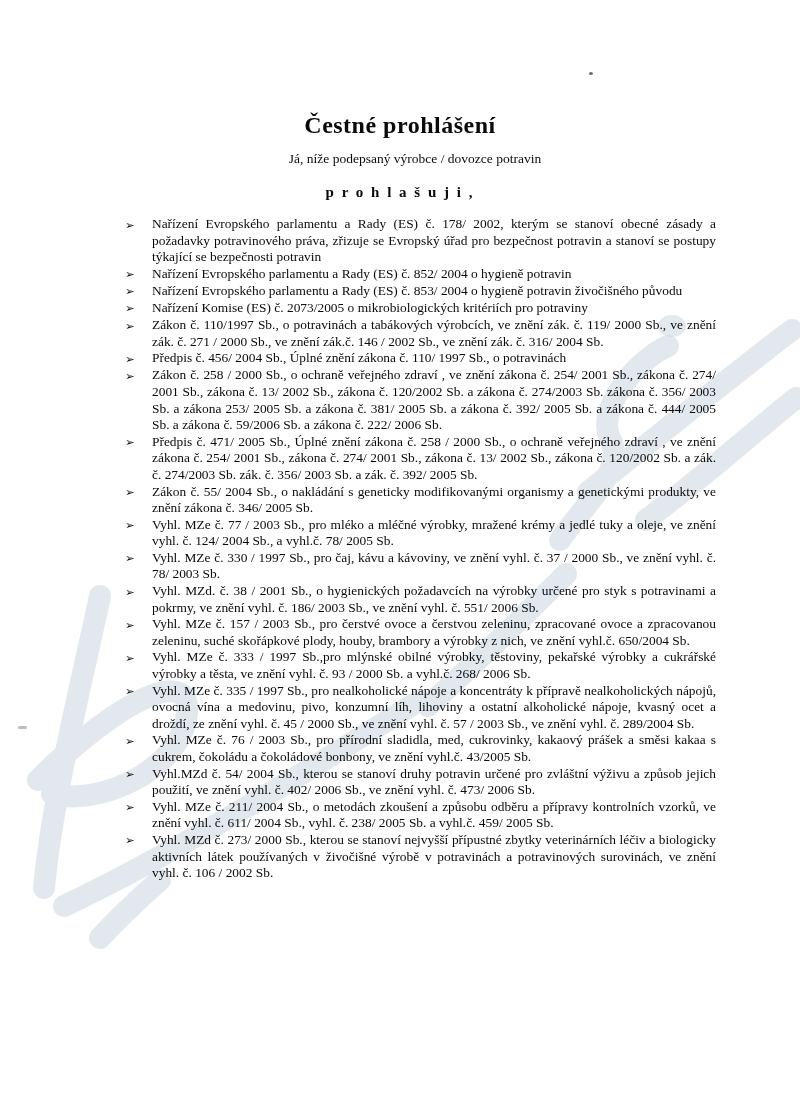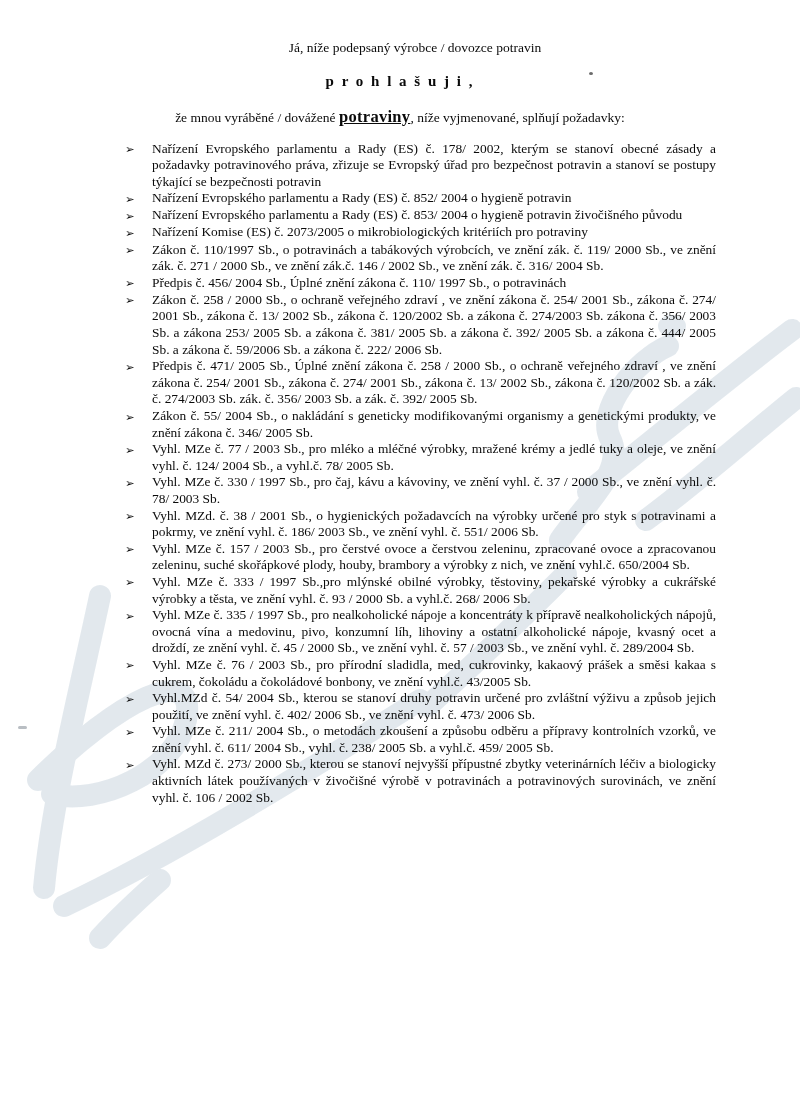--- a/index.html
+++ b/index.html
@@ -39,21 +39,21 @@
   
   .content { position: relative; z-index: 1; }
   .title {
     margin: 112px 0 0 0;
     text-align: center;
     font-size: 24px;
     font-weight: 700;
     letter-spacing: 0.5px;
   }
   .line1 {
-    margin-top: 40px;
+    margin-top: 12px;
     text-align: center;
     font-size: 13.5px;
     padding-left: 30px;
   }
   .prohlasuji {
     margin-top: 17px;
     text-align: center;
     font-size: 15px;
     font-weight: 700;
     letter-spacing: 2px;
@@ -108,26 +108,26 @@
       <path d="M 588 492 C 668 428, 736 372, 792 330"></path>
       <path d="M 646 520 C 700 480, 756 430, 796 398"></path>
     </g>
     <ellipse cx="672" cy="326" rx="14" ry="11" stroke="none" opacity="0.55" fill="#ccd7e0"></ellipse>
   </svg>
 
   <div class="artifact-dot"></div>
   <div class="artifact-dash"></div>
 
   <div class="content">
+    <h1 class="title">Čestné prohlášení</h1>
 
     <p class="line1">Já, níže podepsaný výrobce / dovozce potravin</p>
 
     <p class="prohlasuji">p r o h l a š u j i ,</p>
 
-    <p class="intro"><span>že mnou vyráběné / dovážené </span><span class="big">potraviny</span><span>,  níže vyjmenované, splňují požadavky:</span></p>
 
     <div class="legal-list">
         <div class="li">
           <span class="bullet">➢</span>
           <p class="li-text"><span class="b">Nařízení Evropského parlamentu a Rady (ES) č. 178/ 2002</span><span>, kterým se stanoví obecné zásady a požadavky potravinového práva, zřizuje se Evropský úřad pro bezpečnost potravin a stanoví se postupy týkající se bezpečnosti potravin</span></p>
         </div>
         <div class="li">
           <span class="bullet">➢</span>
           <p class="li-text"><span class="b">Nařízení Evropského parlamentu a Rady (ES) č. 852/ 2004</span><span> o hygieně potravin</span></p>
         </div>

